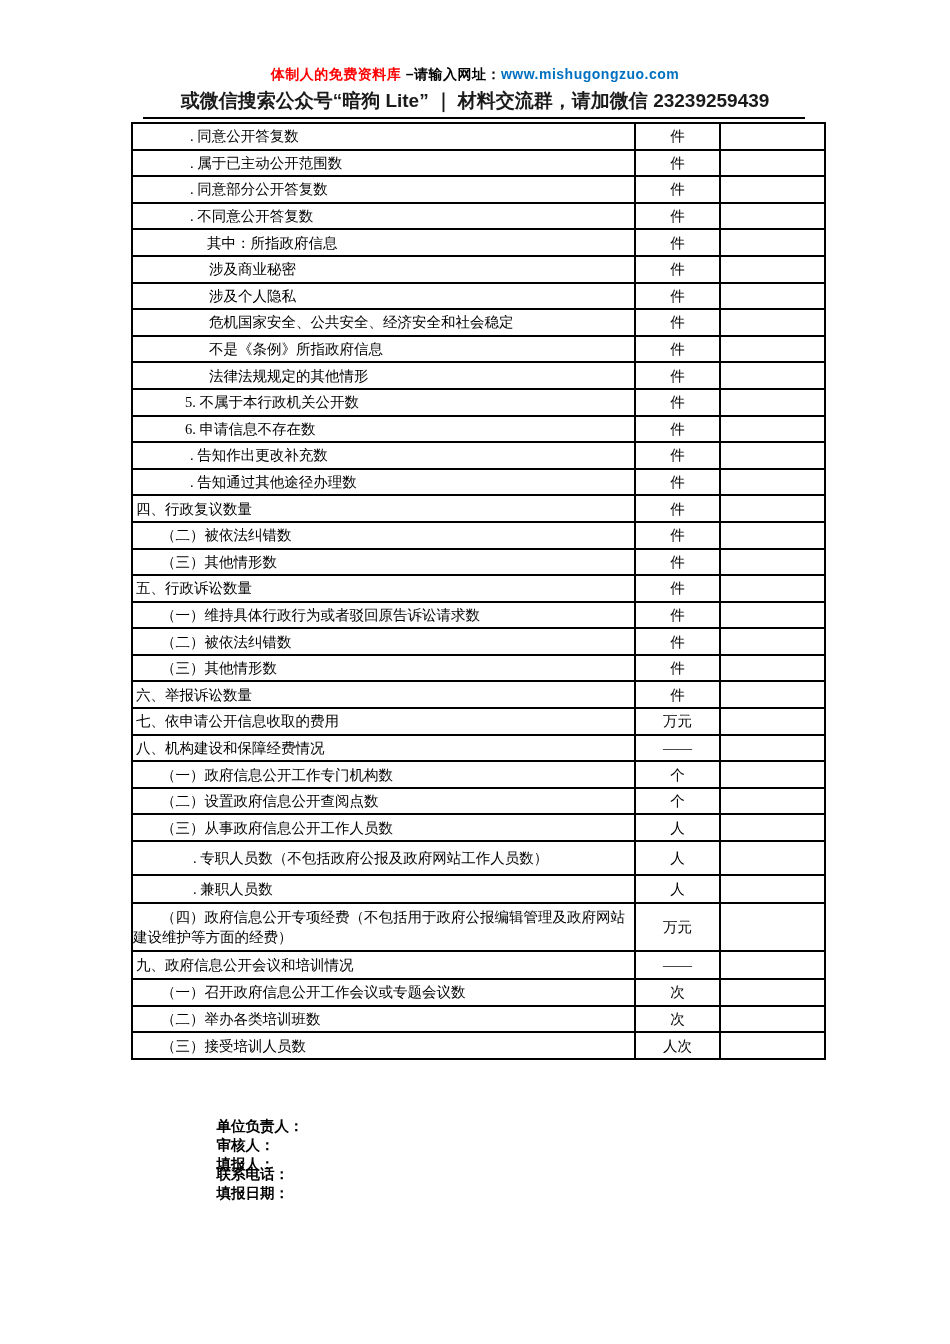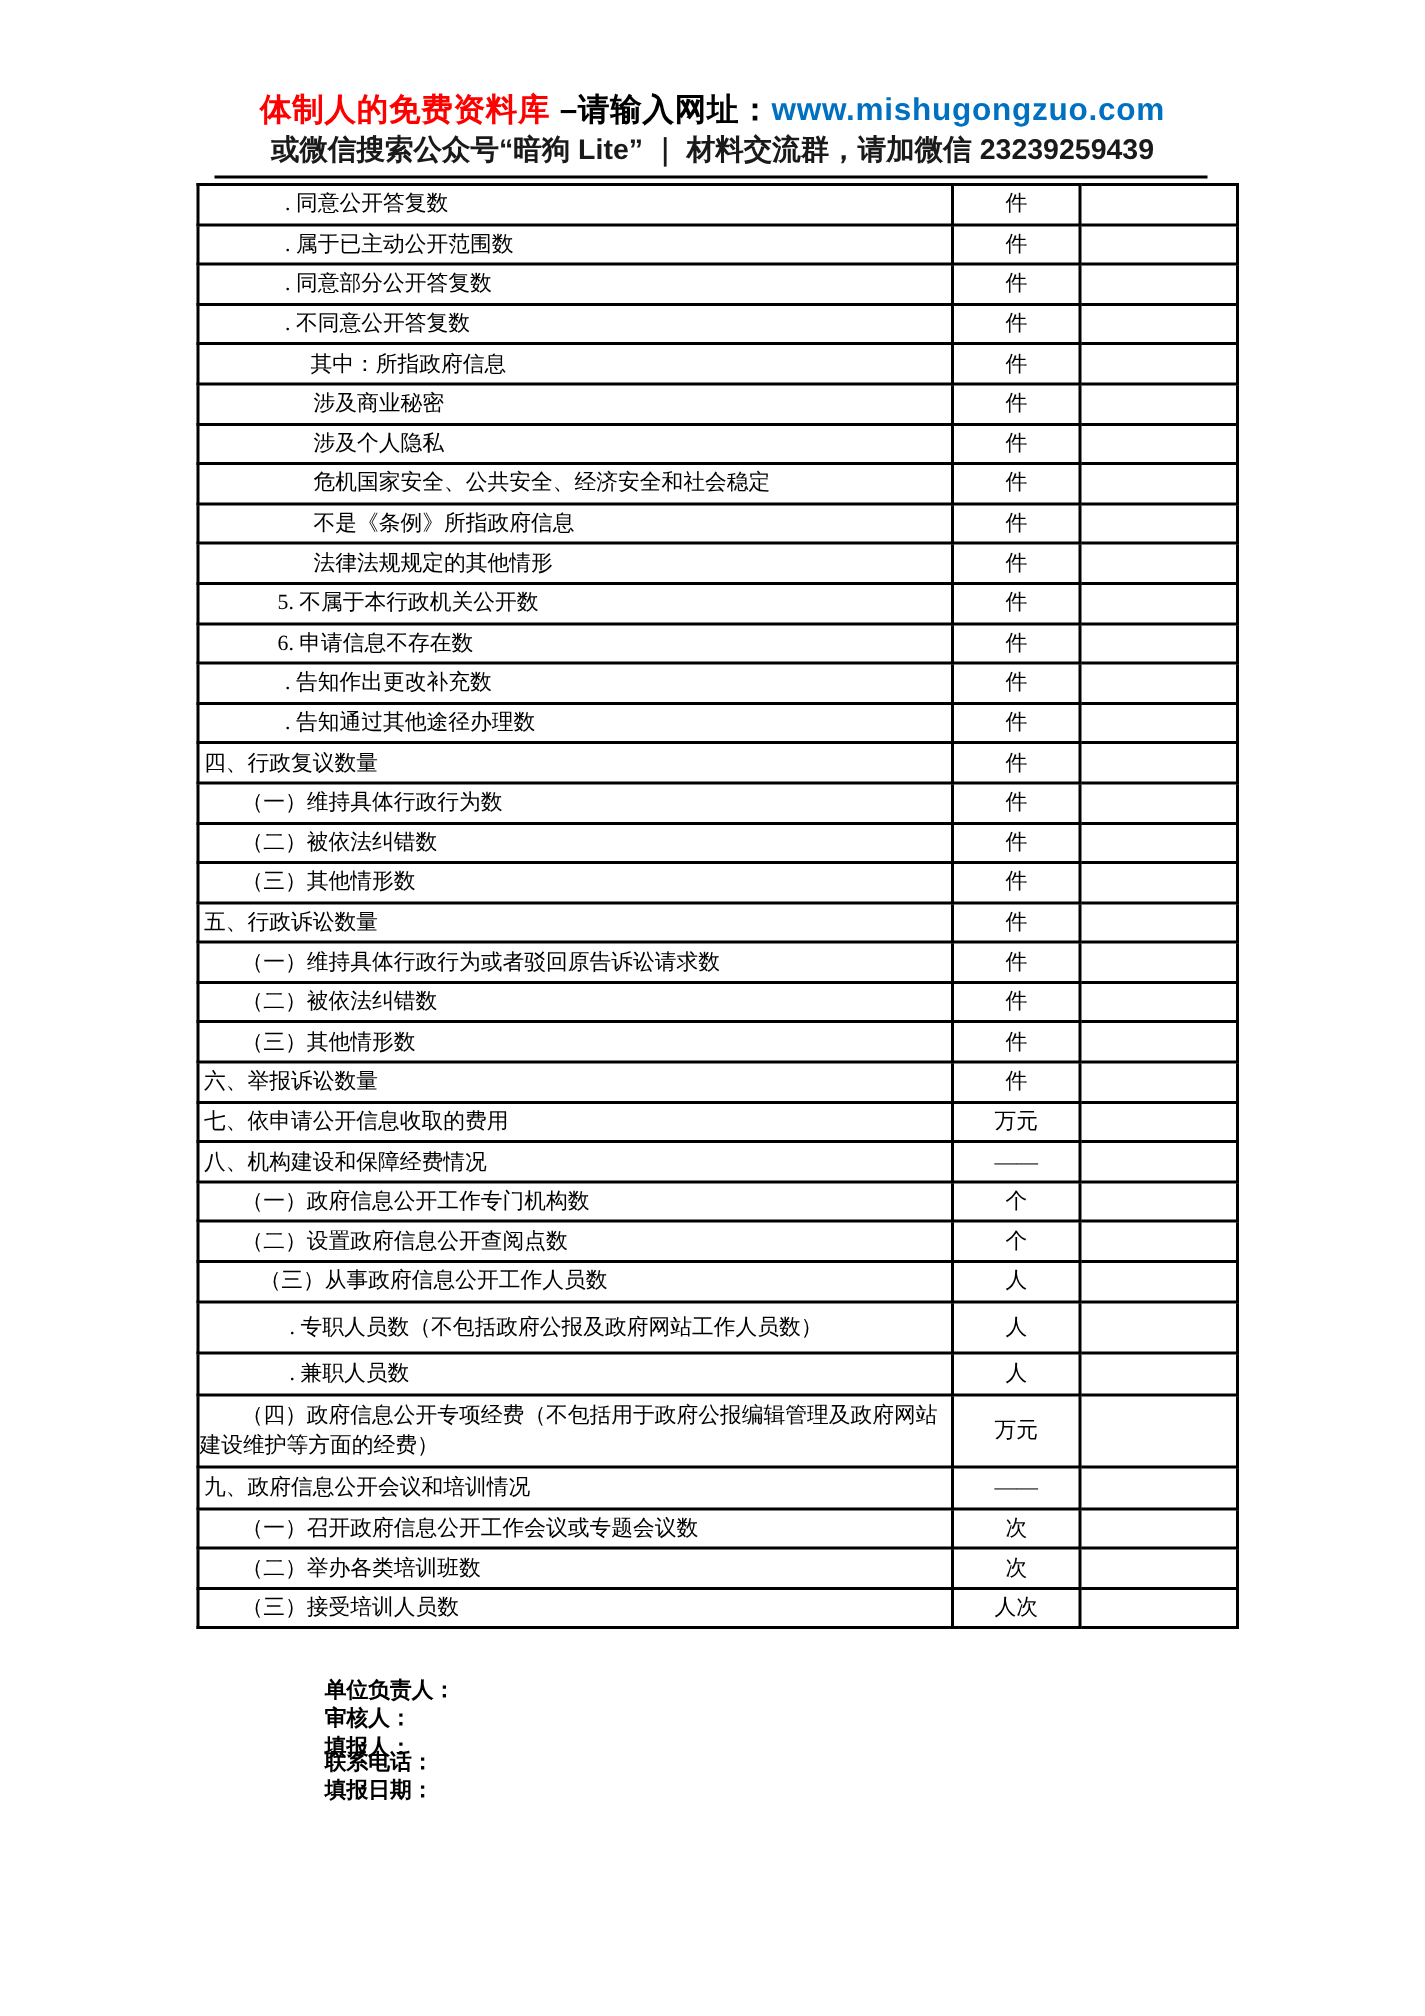--- a/index.html
+++ b/index.html
@@ -3,21 +3,21 @@
 <meta charset="utf-8">
 <style>
   html,body{margin:0;padding:0;background:#ffffff;}
   body{width:950px;height:1344px;position:relative;overflow:hidden;
        font-family:"Liberation Serif","DejaVu Serif",serif;color:#000;}
   .page{position:absolute;left:0;top:0;width:950px;height:1344px;background:#fff;}
 
   
   .hdr{position:absolute;left:0;top:60px;width:950px;text-align:center;
        font-family:"Liberation Sans","DejaVu Sans",sans-serif;font-weight:bold;}
-  .hdr-line1{font-size:21px;line-height:28px;letter-spacing:0.5px;}
+  .hdr-line1{font-size:14px;line-height:28px;letter-spacing:0.5px;}
   .hdr-line2{font-size:19px;line-height:26px;color:#1a1a1a;}
   .t-red{color:#ff0000;}
   .t-blue{color:#0070c0;}
   .hdr-rule{position:absolute;left:143px;top:117px;width:662px;height:0;
             border-top:2px solid #000;}
 
   
   table.report{position:absolute;left:131px;top:122px;width:687px;
                border-collapse:collapse;table-layout:fixed;}
   table.report td{border:2px solid #000;padding:0;font-size:14.5px;
@@ -122,25 +122,20 @@
           <td class="c-label" style="text-indent: 57px;">. 告知通过其他途径办理数</td>
           <td class="c-unit">件</td>
           <td class="c-value"></td>
         </tr>
         <tr class="std">
           <td class="c-label" style="text-indent: 3px;">四、行政复议数量</td>
           <td class="c-unit">件</td>
           <td class="c-value"></td>
         </tr>
         <tr class="std">
-          <td class="c-label" style="text-indent: 28px;">（一）维持具体行政行为数</td>
-          <td class="c-unit">件</td>
-          <td class="c-value"></td>
-        </tr>
-        <tr class="std">
           <td class="c-label" style="text-indent: 28px;">（二）被依法纠错数</td>
           <td class="c-unit">件</td>
           <td class="c-value"></td>
         </tr>
         <tr class="std">
           <td class="c-label" style="text-indent: 28px;">（三）其他情形数</td>
           <td class="c-unit">件</td>
           <td class="c-value"></td>
         </tr>
         <tr class="std">
@@ -182,21 +177,21 @@
           <td class="c-label" style="text-indent: 28px;">（一）政府信息公开工作专门机构数</td>
           <td class="c-unit">个</td>
           <td class="c-value"></td>
         </tr>
         <tr class="std">
           <td class="c-label" style="text-indent: 28px;">（二）设置政府信息公开查阅点数</td>
           <td class="c-unit">个</td>
           <td class="c-value"></td>
         </tr>
         <tr class="std">
-          <td class="c-label" style="text-indent: 28px; padding-left: 12px;">（三）从事政府信息公开工作人员数</td>
+          <td class="c-label" style="text-indent: 28px;">（三）从事政府信息公开工作人员数</td>
           <td class="c-unit">人</td>
           <td class="c-value"></td>
         </tr>
         <tr class="" style="height: 34px;">
           <td class="c-label" style="text-indent: 60px;">. 专职人员数（不包括政府公报及政府网站工作人员数）</td>
           <td class="c-unit">人</td>
           <td class="c-value"></td>
         </tr>
         <tr class="" style="height: 28px;">
           <td class="c-label" style="text-indent: 60px;">. 兼职人员数</td>

